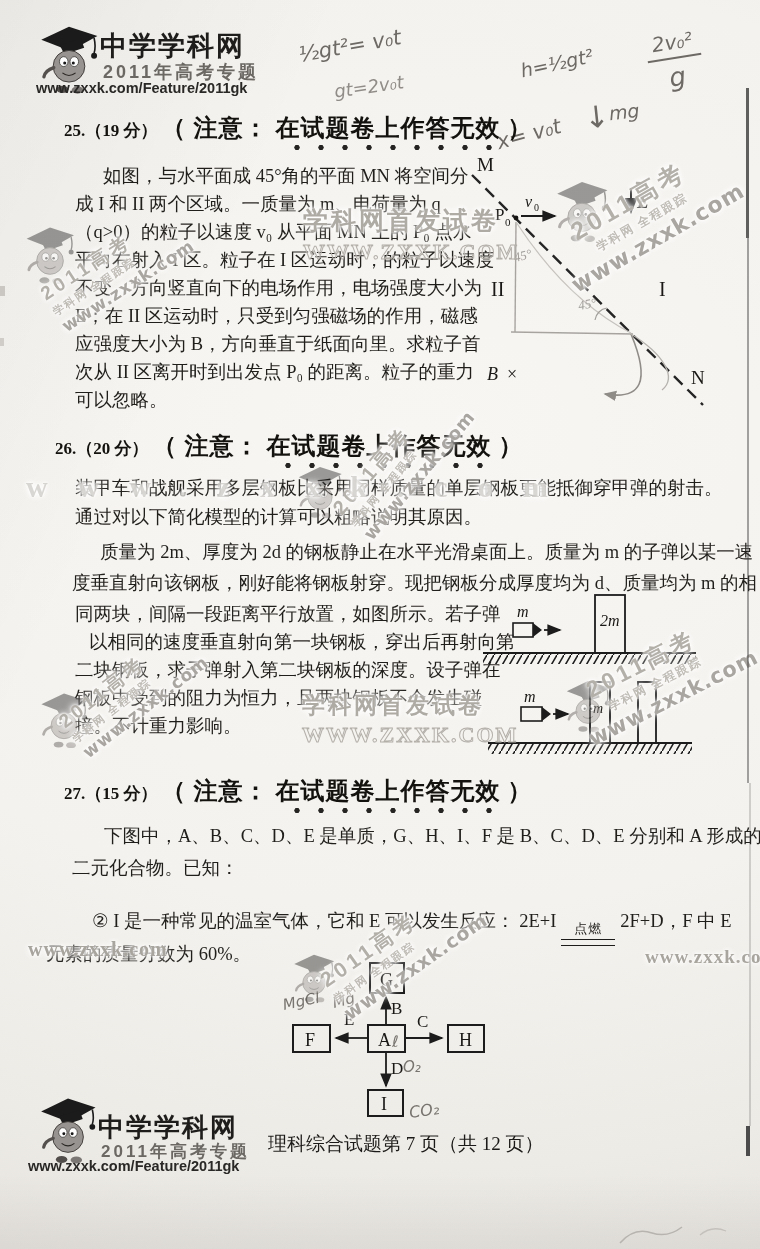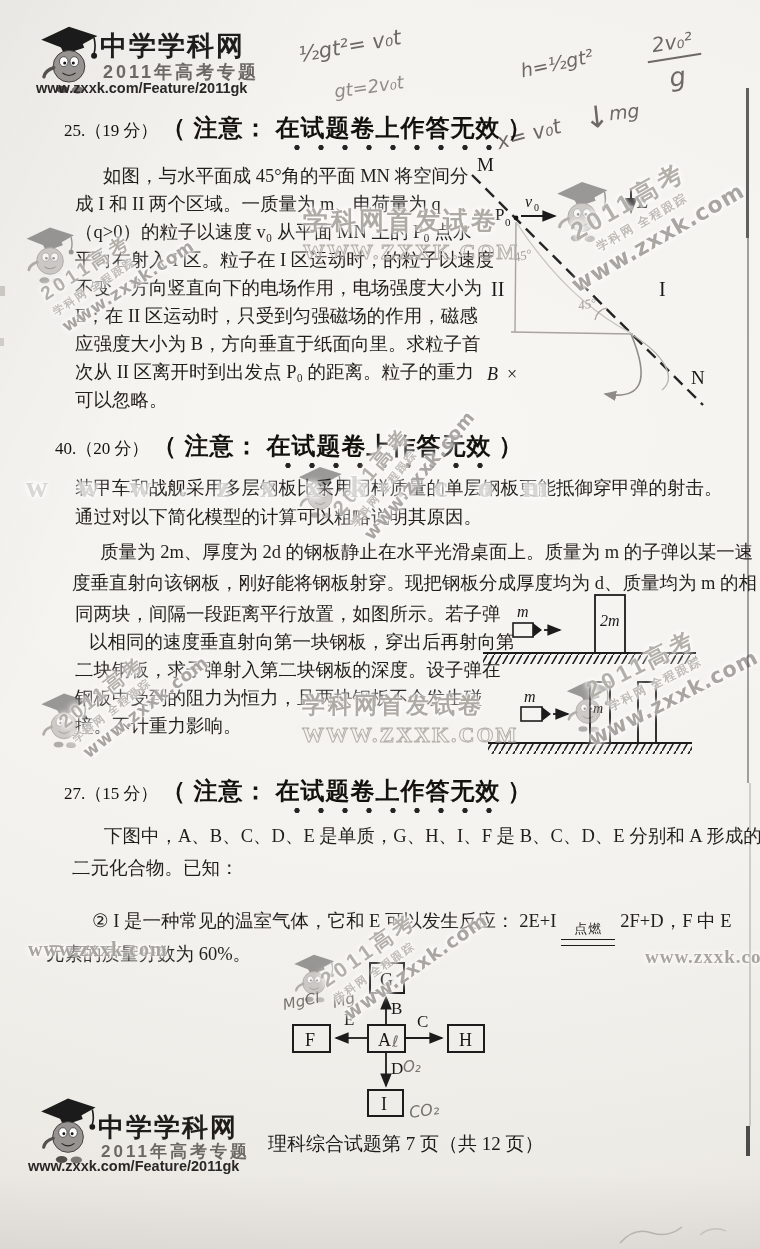--- a/index.html
+++ b/index.html
@@ -7,21 +7,21 @@
     font-family:"Liberation Serif","DejaVu Serif",serif;
     background:
       linear-gradient(115deg, rgba(0,0,0,.04), rgba(0,0,0,0) 26%),
       linear-gradient(0deg, rgba(0,0,0,.05), rgba(0,0,0,0) 6%),
       radial-gradient(1200px 860px at 55% 35%, #f8f6f3 0%, #f4f2ee 55%, #edebe6 85%, #e7e4df 100%);
   }
   .abs{position:absolute;}
   .serif{font-family:"Liberation Serif","DejaVu Serif",serif;}
   .bodyline{font-size:18.5px;line-height:28px;white-space:nowrap;color:#211f1c;}
   .q-header{white-space:nowrap;color:#14120f;}
-  .q-num{font-size:17px;font-weight:400;margin-right:4px;}
+  .q-num{font-size:17px;font-weight:700;margin-right:4px;}
   .notice-big{font-size:24px;font-weight:600;letter-spacing:1px;}
   .notice-em{background-image:radial-gradient(circle,#262422 2.4px,rgba(0,0,0,0) 2.9px);
     background-size:24px 7px;background-repeat:repeat-x;background-position:9px bottom;
     padding-bottom:10px;}
   
   .logo-title{font-family:Liberation Mono, monospace;font-size:27px;font-weight:800;color:#1f1d1b;letter-spacing:2px;white-space:nowrap;}
   .logo-sub{font-family:"Liberation Sans","DejaVu Sans",sans-serif;font-size:18px;font-weight:700;color:#6b6864;letter-spacing:3px;white-space:nowrap;}
   .logo-url{font-family:"Liberation Sans","DejaVu Sans",sans-serif;font-size:14.5px;font-weight:600;color:#2a2826;white-space:nowrap;}
   
   .hw{font-family:"DejaVu Sans",sans-serif;font-style:italic;color:#6d6965;white-space:nowrap;}
@@ -142,21 +142,21 @@
     <text x="79" y="61" font-size="10" fill="#1a1816">0</text>
     <line x1="176" y1="38" x2="176" y2="62" stroke="#1c1c1c" stroke-width="2" marker-end="url(#ah)"></line>
     <text x="182" y="58" font-size="18" font-style="italic" font-weight="bold" fill="#1a1816">E</text>
     <text x="36" y="146" font-size="20" fill="#1a1816">II</text>
     <text x="204" y="146" font-size="20" fill="#1a1816">I</text>
     <text x="32" y="230" font-size="18" font-style="italic" fill="#1a1816">B</text>
     <text x="52" y="230" font-size="18" fill="#1a1816">×</text>
   </svg>
 
   <div class="abs q-header" style="left:55px;top:430px;">
-    <span class="q-num">40.（20 分）</span><span class="notice-big"><span>（ 注意：</span> <span class="notice-em">在试题卷上作答无效</span> <span>）</span></span>
+    <span class="q-num">26.（20 分）</span><span class="notice-big"><span>（ 注意：</span> <span class="notice-em">在试题卷上作答无效</span> <span>）</span></span>
   </div>
 
   <div>
     <div class="abs bodyline" style="left:75px;top:474px;">装甲车和战舰采用多层钢板比采用同样质量的单层钢板更能抵御穿甲弹的射击。</div>
     <div class="abs bodyline" style="left:75px;top:503px;">通过对以下简化模型的计算可以粗略说明其原因。</div>
     <div class="abs bodyline" style="left:100px;top:538px;">质量为 2m、厚度为 2d 的钢板静止在水平光滑桌面上。质量为 m 的子弹以某一速</div>
     <div class="abs bodyline" style="left:72px;top:569px;">度垂直射向该钢板，刚好能将钢板射穿。现把钢板分成厚度均为 d、质量均为 m 的相</div>
     <div class="abs bodyline" style="left:75px;top:600px;">同两块，间隔一段距离平行放置，如图所示。若子弹</div>
     <div class="abs bodyline" style="left:89px;top:628px;">以相同的速度垂直射向第一块钢板，穿出后再射向第</div>
     <div class="abs bodyline" style="left:75px;top:656px;">二块钢板，求子弹射入第二块钢板的深度。设子弹在</div>

